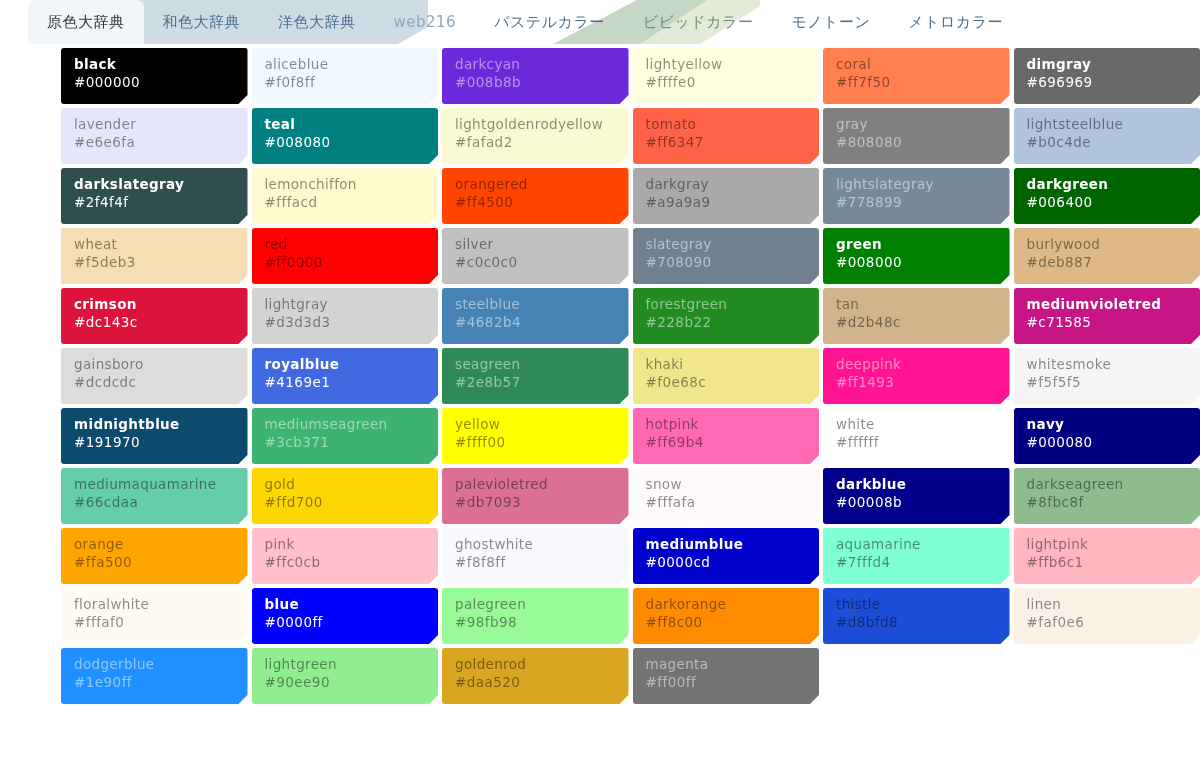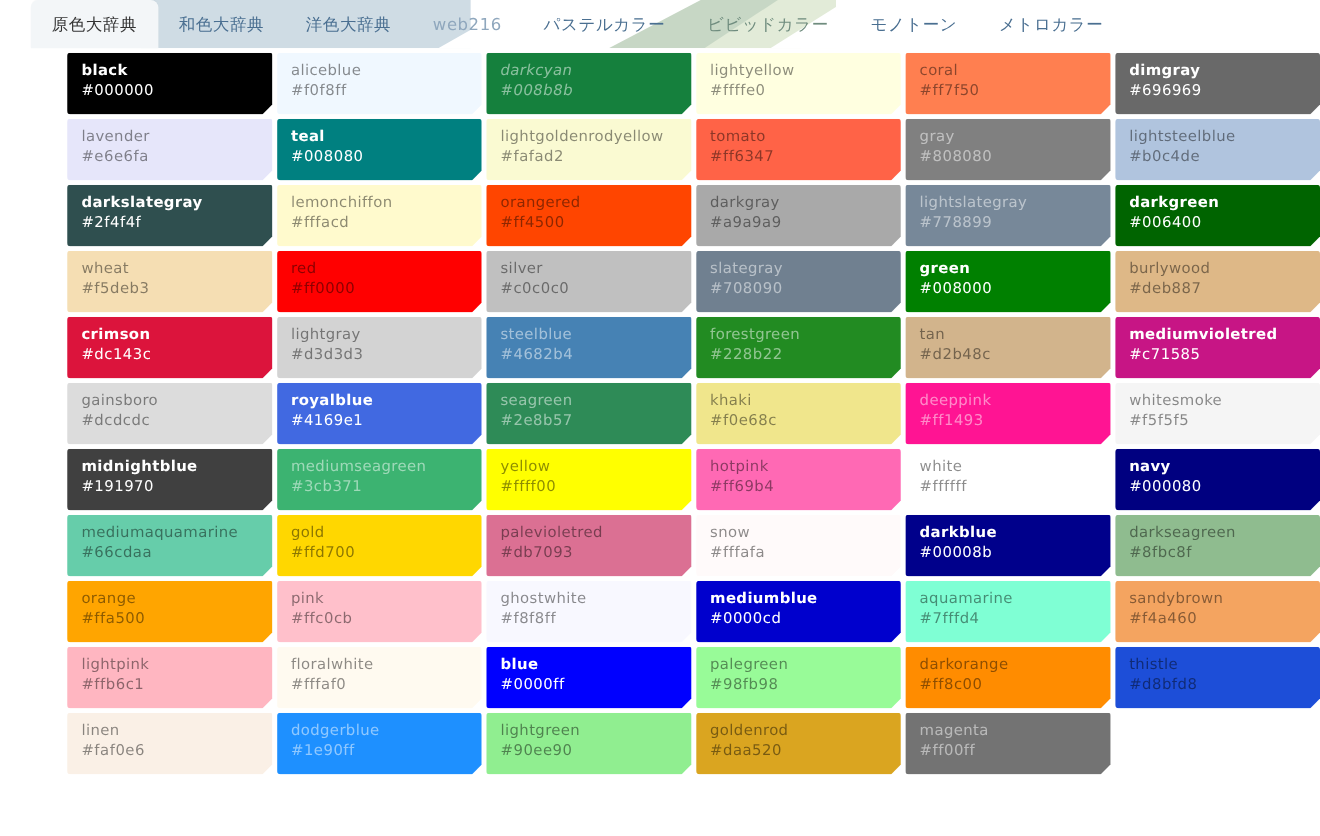--- a/index.html
+++ b/index.html
@@ -173,21 +173,21 @@
 
 <div id="grid">
     <div class="swatch t-light-strong" style="background: rgb(0, 0, 0);">
       <span class="nm">black</span>
       <span class="hx">#000000</span>
     </div>
     <div class="swatch t-dark-dim" style="background: rgb(240, 248, 255);">
       <span class="nm">aliceblue</span>
       <span class="hx">#f0f8ff</span>
     </div>
-    <div class="swatch t-light-dim" style="background: #15803d; font-style: italic;">
+    <div class="swatch t-light-dim" style="background: #6d28d9;">
       <span class="nm">darkcyan</span>
       <span class="hx">#008b8b</span>
     </div>
     <div class="swatch t-dark-dim" style="background: rgb(255, 255, 224);">
       <span class="nm">lightyellow</span>
       <span class="hx">#ffffe0</span>
     </div>
     <div class="swatch t-dark-dim" style="background: rgb(255, 127, 80);">
       <span class="nm">coral</span>
       <span class="hx">#ff7f50</span>
@@ -309,21 +309,21 @@
       <span class="hx">#f0e68c</span>
     </div>
     <div class="swatch t-light-dim" style="background: rgb(255, 20, 147);">
       <span class="nm">deeppink</span>
       <span class="hx">#ff1493</span>
     </div>
     <div class="swatch t-dark-dim" style="background: rgb(245, 245, 245);">
       <span class="nm">whitesmoke</span>
       <span class="hx">#f5f5f5</span>
     </div>
-    <div class="swatch t-light-strong" style="background: #404040;">
+    <div class="swatch t-light-strong" style="background: #0c4a6e;">
       <span class="nm">midnightblue</span>
       <span class="hx">#191970</span>
     </div>
     <div class="swatch t-light-dim" style="background: rgb(60, 179, 113);">
       <span class="nm">mediumseagreen</span>
       <span class="hx">#3cb371</span>
     </div>
     <div class="swatch t-dark-dim" style="background: rgb(255, 255, 0);">
       <span class="nm">yellow</span>
       <span class="hx">#ffff00</span>
@@ -377,24 +377,20 @@
       <span class="hx">#f8f8ff</span>
     </div>
     <div class="swatch t-light-strong" style="background: rgb(0, 0, 205);">
       <span class="nm">mediumblue</span>
       <span class="hx">#0000cd</span>
     </div>
     <div class="swatch t-dark-dim" style="background: rgb(127, 255, 212);">
       <span class="nm">aquamarine</span>
       <span class="hx">#7fffd4</span>
     </div>
-    <div class="swatch t-dark-dim" style="background: rgb(244, 164, 96);">
-      <span class="nm">sandybrown</span>
-      <span class="hx">#f4a460</span>
-    </div>
     <div class="swatch t-dark-dim" style="background: rgb(255, 182, 193);">
       <span class="nm">lightpink</span>
       <span class="hx">#ffb6c1</span>
     </div>
     <div class="swatch t-dark-dim" style="background: rgb(255, 250, 240);">
       <span class="nm">floralwhite</span>
       <span class="hx">#fffaf0</span>
     </div>
     <div class="swatch t-light-strong" style="background: rgb(0, 0, 255);">
       <span class="nm">blue</span>

